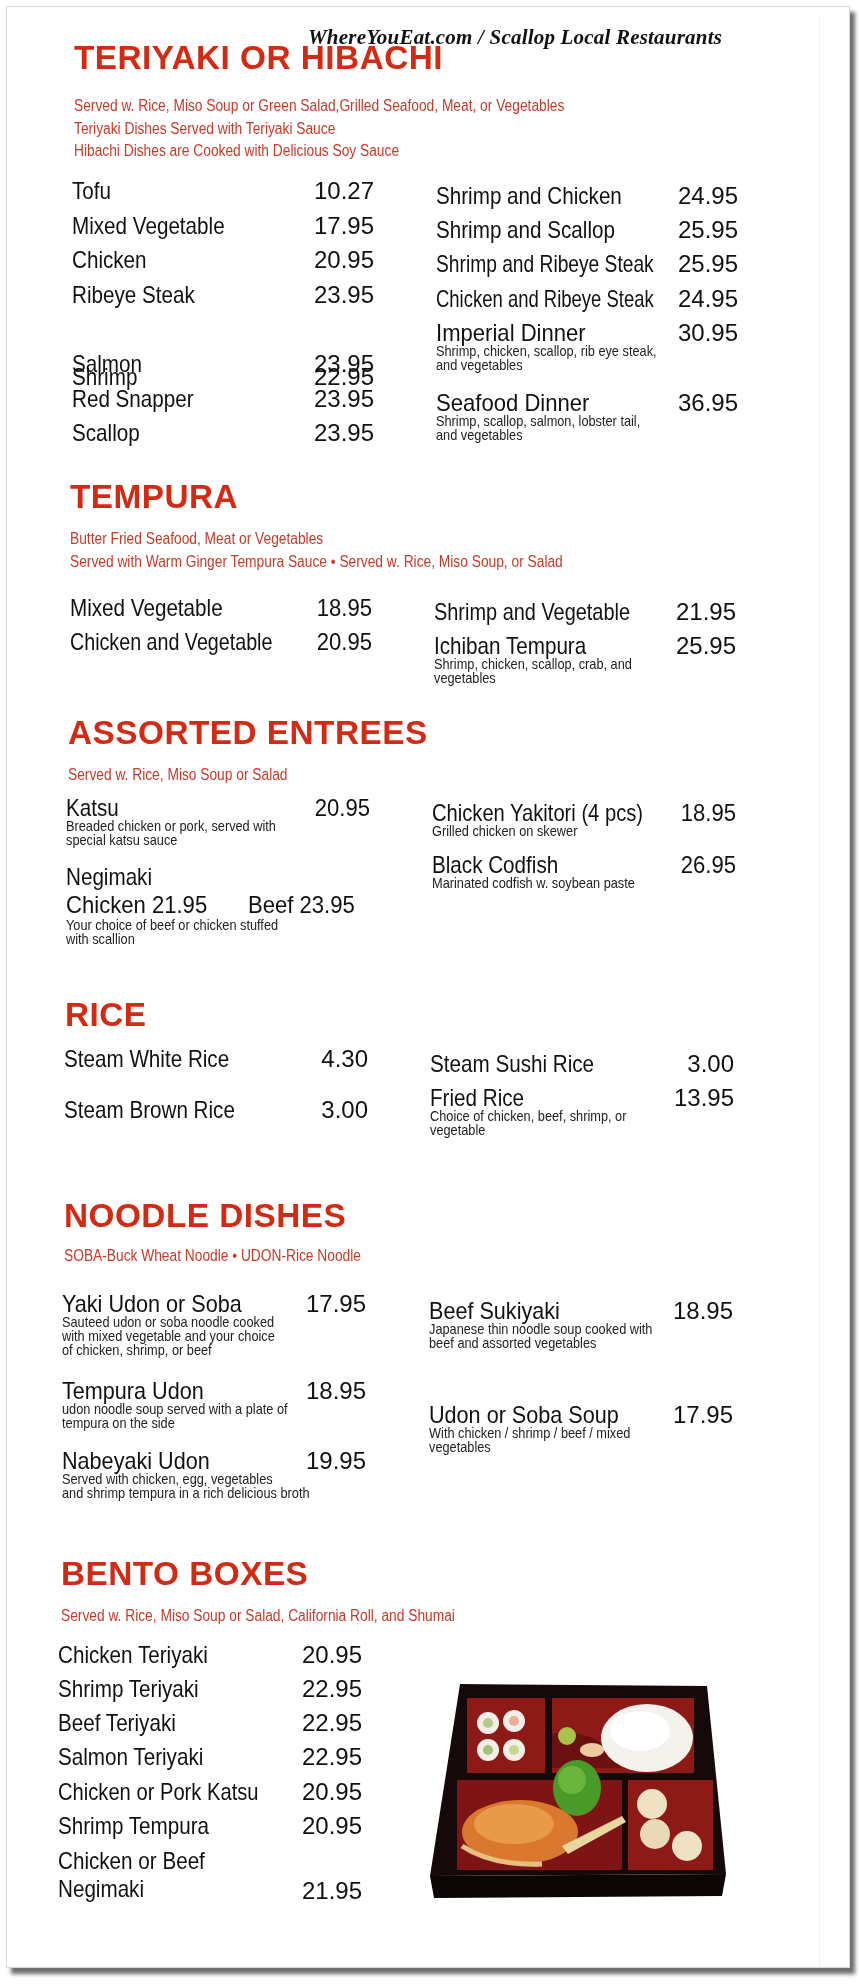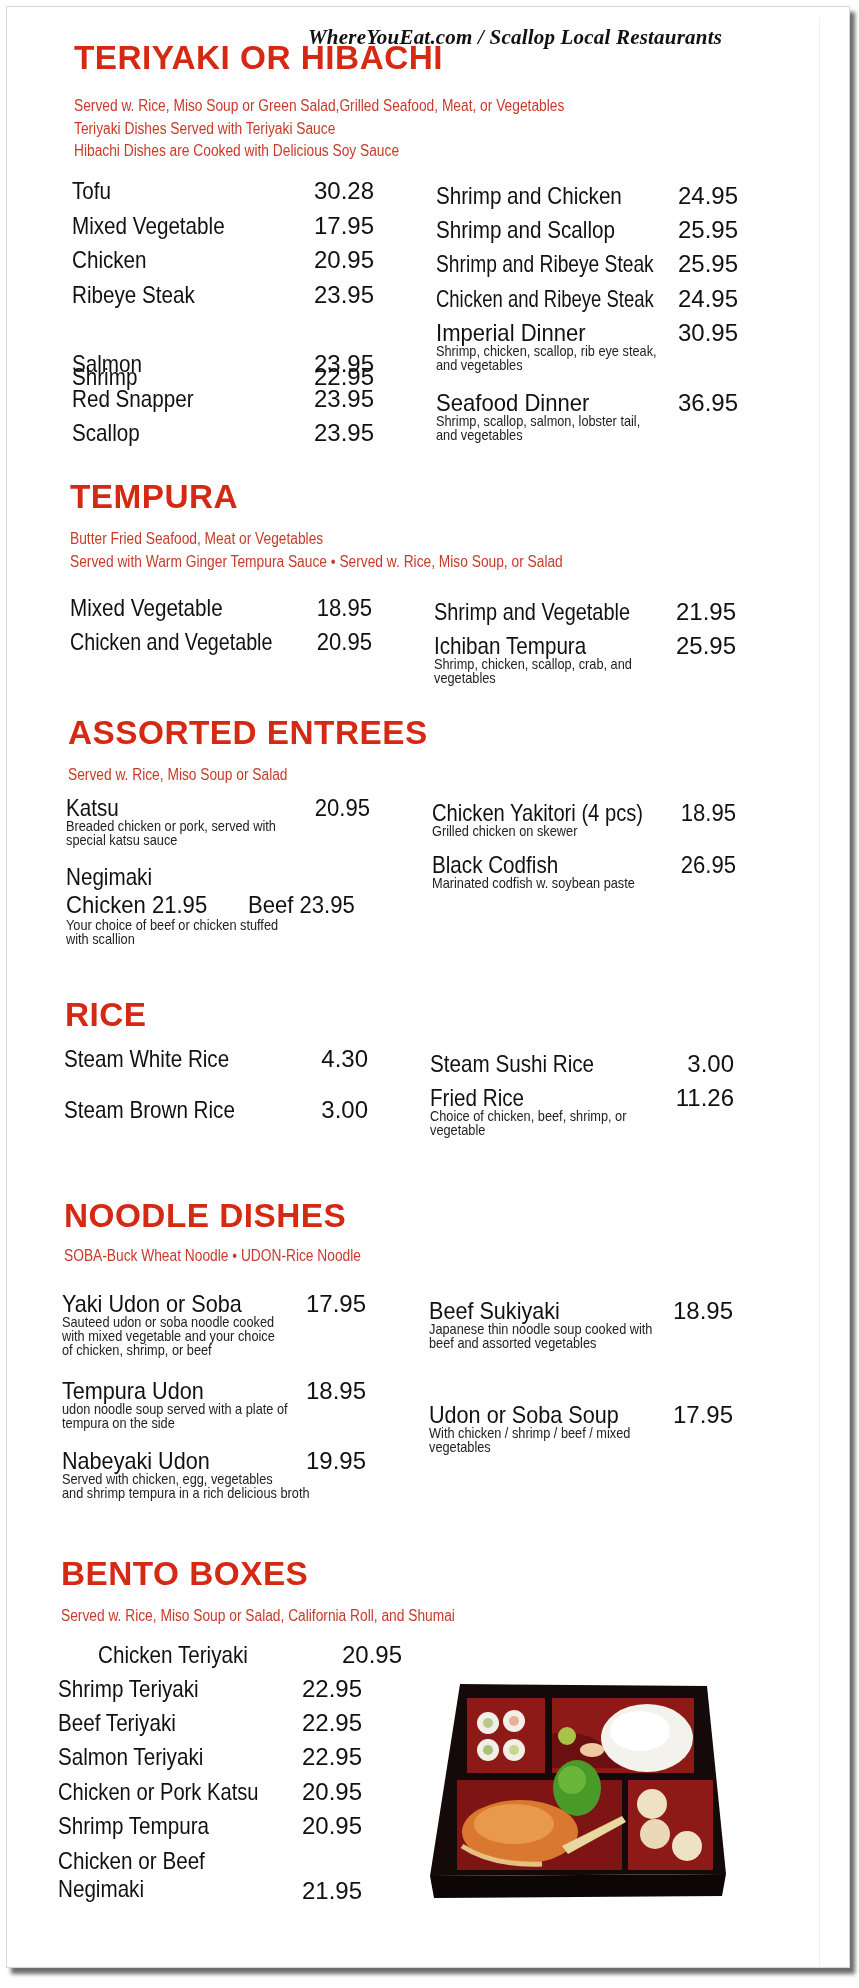--- a/index.html
+++ b/index.html
@@ -122,21 +122,21 @@
 <div class="watermark">WhereYouEat.com / Scallop Local Restaurants</div>
 
 <div>
   <div class="sec-title" style="left:74px; top:38px;">TERIYAKI OR HIBACHI</div>
   <div class="sec-sub" style="left:74px; top:95px;">Served w. Rice, Miso Soup or Green Salad,Grilled Seafood, Meat, or Vegetables</div>
   <div class="sec-sub" style="left:74px; top:118px;">Teriyaki Dishes Served with Teriyaki Sauce</div>
   <div class="sec-sub" style="left:74px; top:140px;">Hibachi Dishes are Cooked with Delicious Soy Sauce</div>
 
   <div class="item" style="left:72px; top:177px; width:302px; height:30px;">
     <span class="name">Tofu</span>
-    <span class="price" style="right:0;">30.28</span>
+    <span class="price" style="right:0;">10.27</span>
   </div>
   <div class="item" style="left:72px; top:212px; width:302px; height:30px;">
     <span class="name">Mixed Vegetable</span>
     <span class="price" style="right:0;">17.95</span>
   </div>
   <div class="item" style="left:72px; top:246px; width:302px; height:30px;">
     <span class="name">Chicken</span>
     <span class="price" style="right:0;">20.95</span>
   </div>
   <div class="item" style="left:72px; top:281px; width:302px; height:30px;">
@@ -264,21 +264,21 @@
     <span class="name">Steam Brown Rice</span>
     <span class="price" style="right:0;">3.00</span>
   </div>
 
   <div class="item" style="left:430px; top:1050px; width:304px; height:30px;">
     <span class="name">Steam Sushi Rice</span>
     <span class="price" style="right:0;">3.00</span>
   </div>
   <div class="item" style="left:430px; top:1084px; width:304px; height:56px;">
     <span class="name">Fried Rice</span>
-    <span class="price" style="right:0;">11.26</span>
+    <span class="price" style="right:0;">13.95</span>
     <span class="desc">Choice of chicken, beef, shrimp, or</span>
     <span class="desc" style="top:39px;">vegetable</span>
   </div>
 </div>
 
 <div>
   <div class="sec-title" style="left:64px; top:1196px;">NOODLE DISHES</div>
   <div class="sec-sub" style="left:64px; top:1245px;">SOBA-Buck Wheat Noodle • UDON-Rice Noodle</div>
 
   <div class="item" style="left:62px; top:1290px; width:304px; height:70px;">
@@ -312,21 +312,21 @@
     <span class="price" style="right:0;">17.95</span>
     <span class="desc">With chicken / shrimp / beef / mixed</span>
     <span class="desc" style="top:39px;">vegetables</span>
   </div>
 </div>
 
 <div>
   <div class="sec-title" style="left:61px; top:1554px;">BENTO BOXES</div>
   <div class="sec-sub" style="left:61px; top:1605px;">Served w. Rice, Miso Soup or Salad, California Roll, and Shumai</div>
 
-  <div class="item" style="left:58px; top:1641px; width:304px; height:30px;margin-left:40px;">
+  <div class="item" style="left:58px; top:1641px; width:304px; height:30px;">
     <span class="name">Chicken Teriyaki</span>
     <span class="price" style="right:0;">20.95</span>
   </div>
   <div class="item" style="left:58px; top:1675px; width:304px; height:30px;">
     <span class="name">Shrimp Teriyaki</span>
     <span class="price" style="right:0;">22.95</span>
   </div>
   <div class="item" style="left:58px; top:1709px; width:304px; height:30px;">
     <span class="name">Beef Teriyaki</span>
     <span class="price" style="right:0;">22.95</span>

